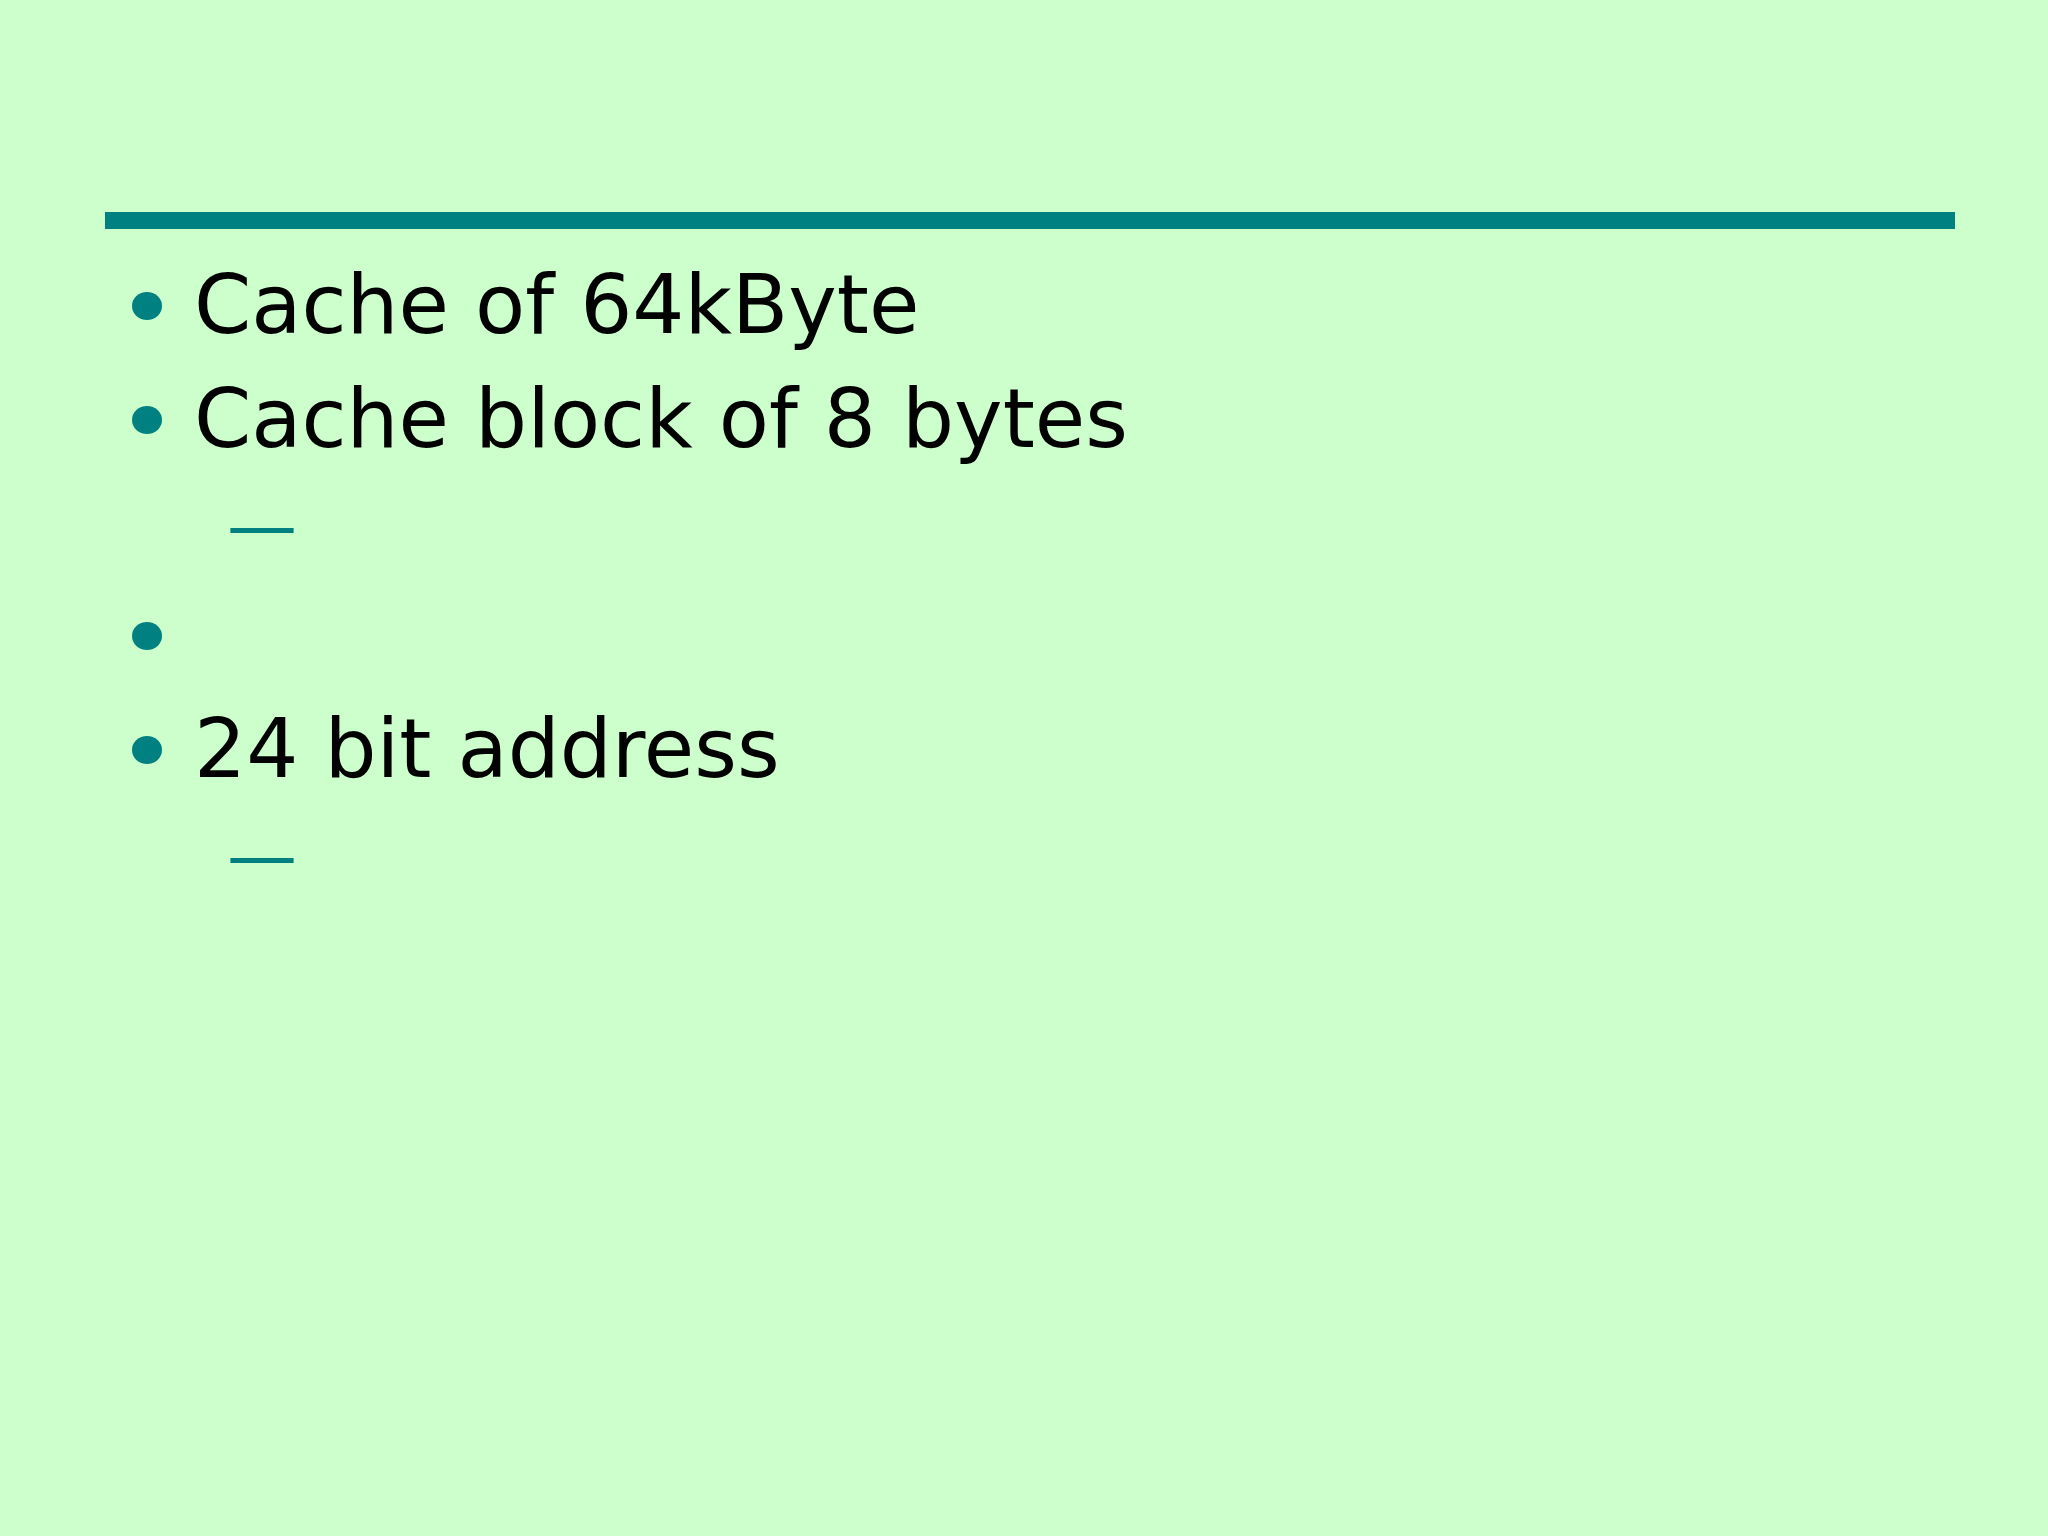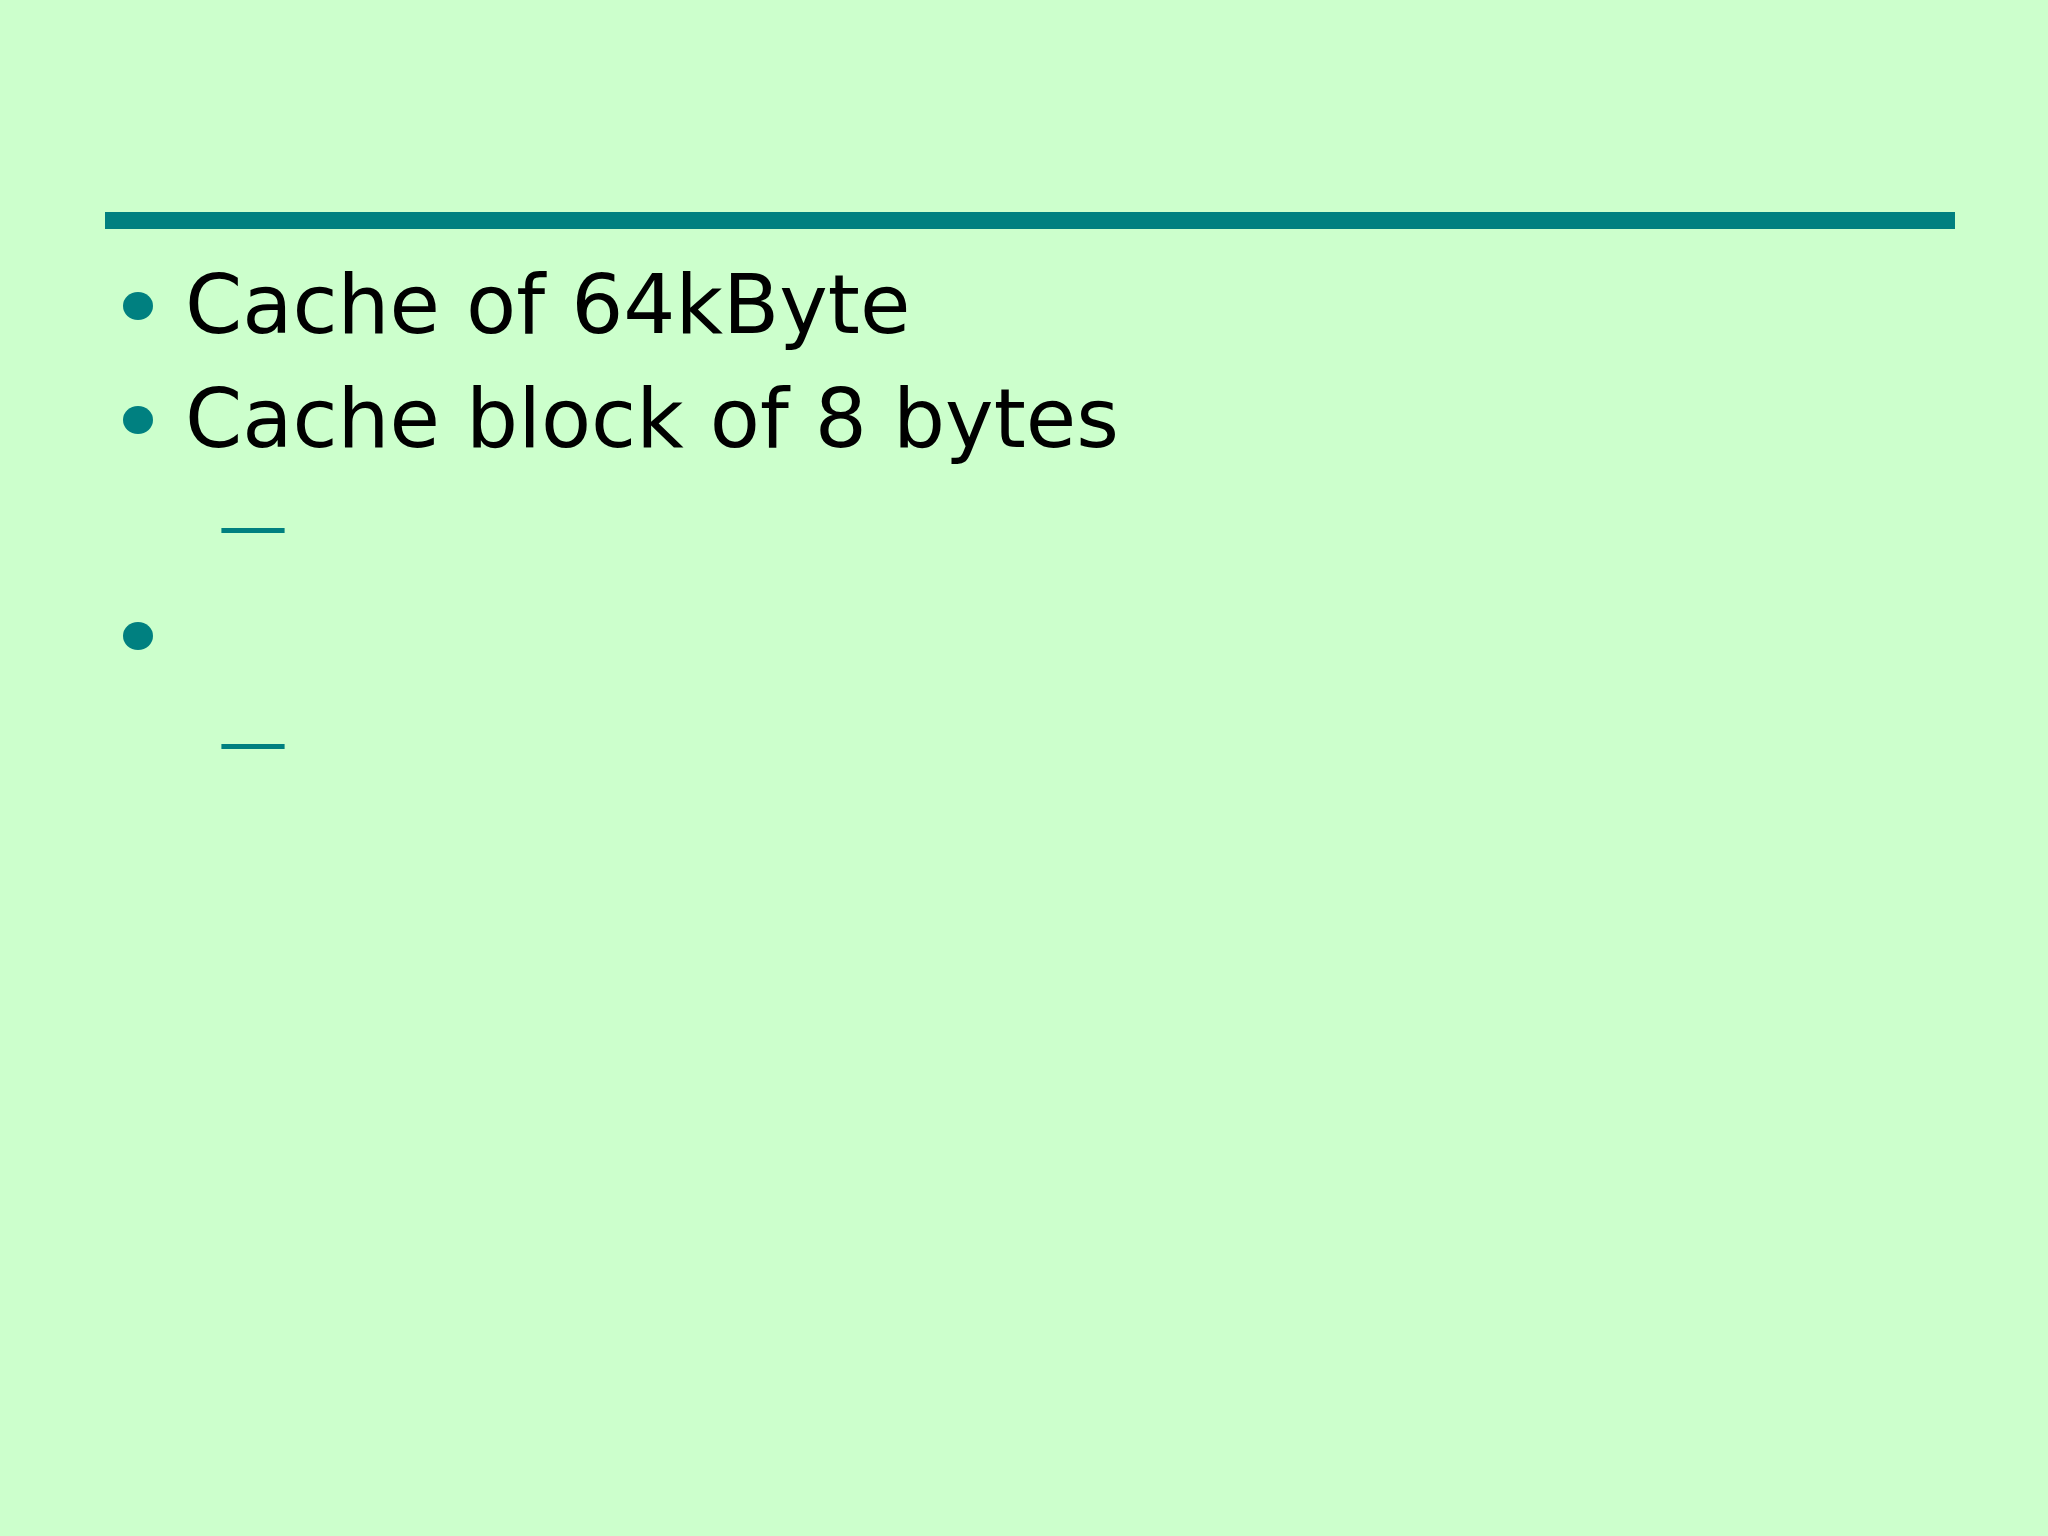--- a/index.html
+++ b/index.html
@@ -13,21 +13,21 @@
   .title{
     position:absolute;left:114px;top:96px;
     font-size:82px;font-weight:bold;color:#000;
     letter-spacing:-1px;line-height:1.16;white-space:nowrap;
   }
   .rule{
     position:absolute;left:105px;top:212px;
     width:1850px;height:17px;background:#008080;
   }
   ul.bullets{
-    position:absolute;left:123px;top:247px;right:40px;
+    position:absolute;left:132px;top:247px;right:40px;
     list-style:none;margin:0;padding:0;color:#000;text-align:center;
   }
   ul.bullets li{display:flex;align-items:center;white-space:nowrap;}
   li.l1{height:114px;font-size:82px;}
   li.l2{height:102px;font-size:70px;padding-left:95px;}
   .dot{
     flex:0 0 auto;width:30px;height:28px;border-radius:50%;
     background:#008080;margin-right:32px;margin-top:4px;
   }
   .dash{color:#008080;}
@@ -47,17 +47,21 @@
       <li class="l1">
         <span class="dot"></span>
         <span class="txt">Cache block of 8 bytes</span>
       </li>
       <li class="l2">
         <span class="dash">—</span>
       </li>
       <li class="l1">
         <span class="dot"></span>
       </li>
+      <li class="l1">
+        <span class="dot"></span>
+        <span class="txt">24 bit address</span>
+      </li>
       <li class="l2">
         <span class="dash">—</span>
       </li>
     </ul>
 </div>
 
 </body></html>

